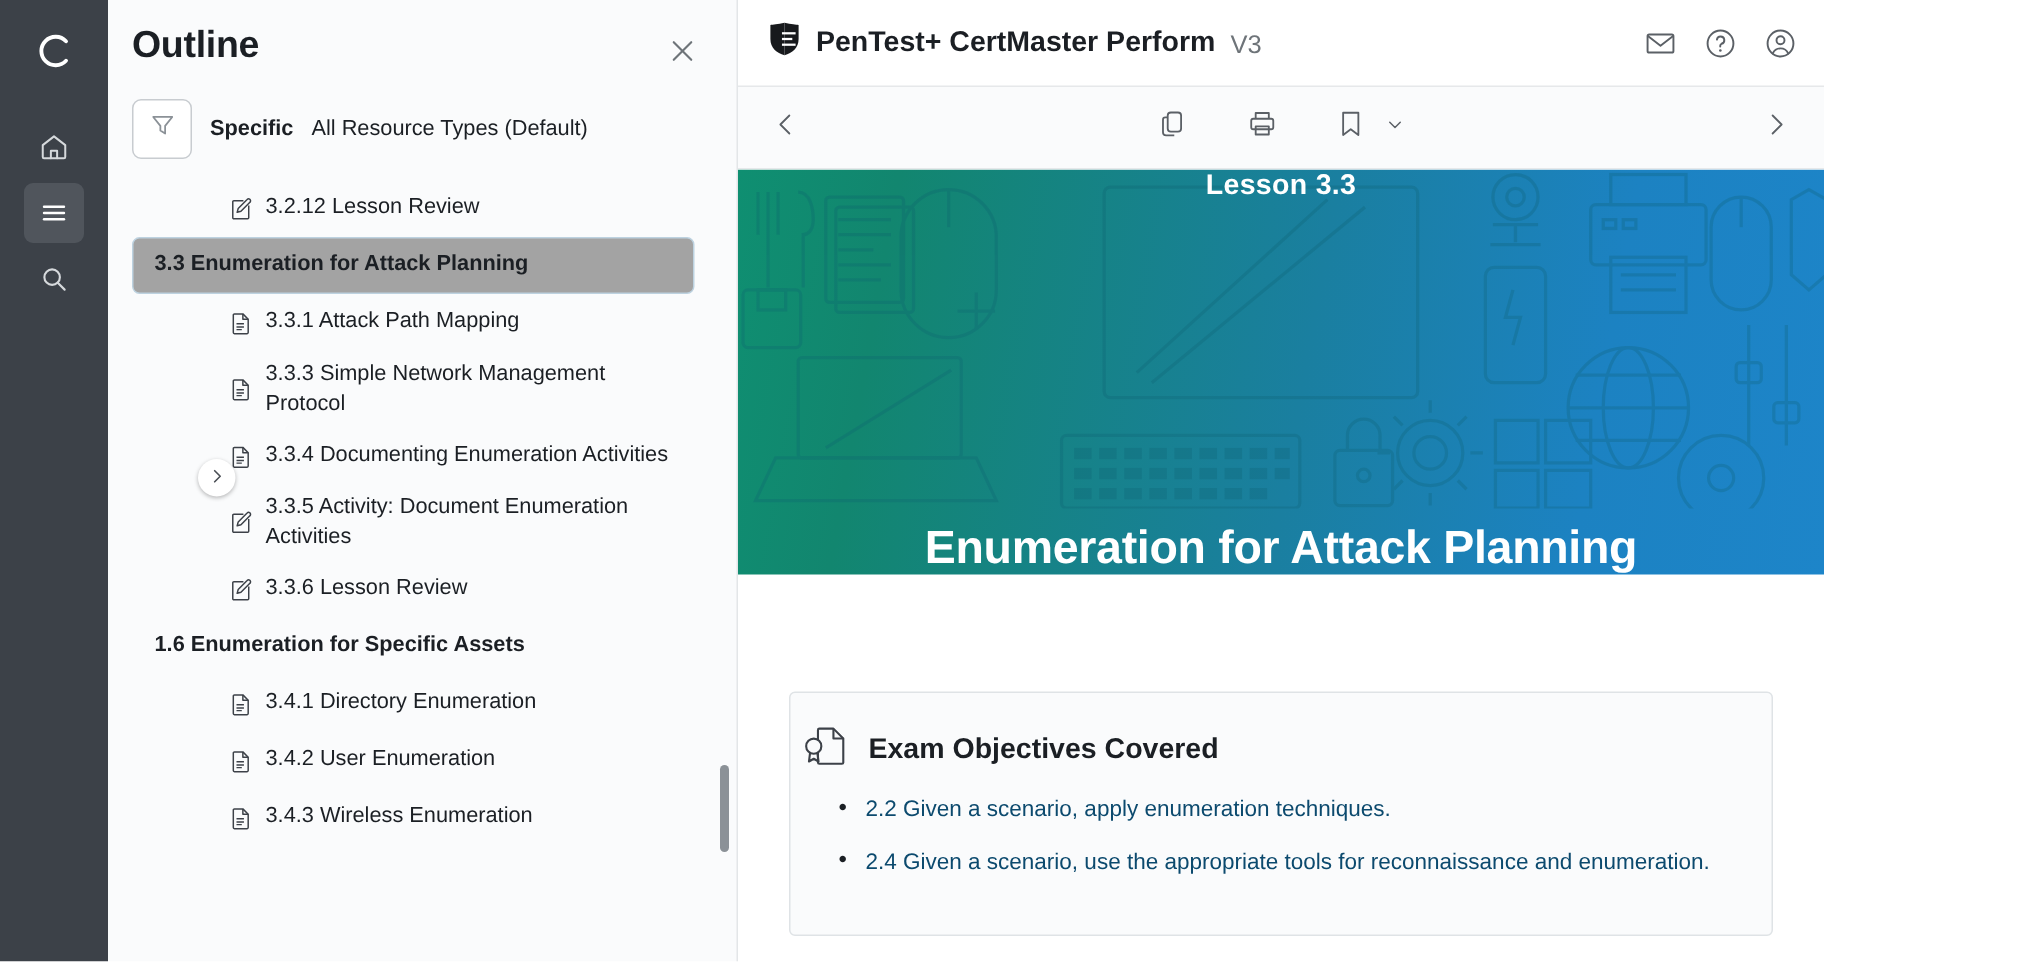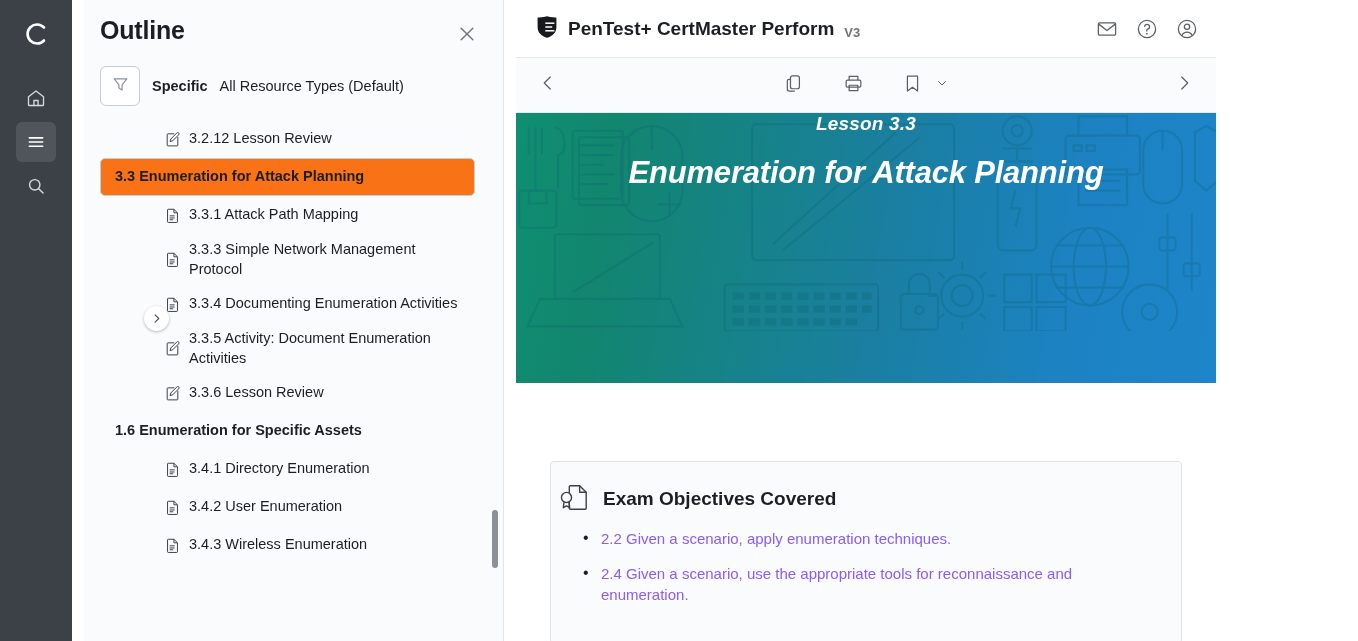--- a/index.html
+++ b/index.html
@@ -2,21 +2,21 @@
 <html><head>
 <meta charset="utf-8">
 <style>
   * { box-sizing: border-box; margin: 0; padding: 0; }
   html, body {
     width: 1358px; height: 641px;
     overflow: hidden;
     font-family: "Liberation Sans", sans-serif;
     background: #ffffff;
   }
-  .app { position: relative; width: 1216px; height: 641px; display: flex; gap: 12px; }
+  .app { position: relative; width: 1216px; height: 641px; display: flex; }
 
   
   .rail {
     width: 72px; height: 641px;
     background: #3c4148;
     flex: 0 0 72px;
     display: flex; flex-direction: column; align-items: center;
     padding-top: 14px;
     position: relative; z-index: 3;
   }
@@ -75,21 +75,21 @@
   }
   .ol-item .ol-icon { flex: 0 0 18px; width: 18px; display: flex; justify-content: center; }
   .ol-item .ol-label {
     font-size: 14.5px; color: #1b1f24; line-height: 1.35;
     font-weight: normal;
   }
   .ol-item.lvl-section { padding-left: 14px; }
   .ol-item.lvl-section .ol-label { font-weight: bold; }
   .ol-item.lvl-topic { padding-left: 62px; }
   .ol-item.selected {
-    background: #f97316; border: 1px solid #bdd2e0; align-items: center;
+    background: #a3a3a3; border: 1px solid #bdd2e0; align-items: center;
   }
   .scrollbar-track {
     position: absolute; right: 5px; top: 0; width: 6px; height: 100%;
   }
   .scrollbar-thumb {
     position: absolute; left: 0; width: 6px; border-radius: 3px; background: #8b9197;
   }
 
   
   .collapse-handle {
@@ -105,21 +105,21 @@
 
   .main-head {
     height: 58px; flex: 0 0 58px;
     display: flex; align-items: center; justify-content: space-between;
     padding: 0 18px 0 20px;
     border-bottom: 1px solid #e6e8ea;
     background: #fff;
   }
   .brand { display: flex; align-items: center; gap: 10px; justify-content: center; }
   .brand-name { font-size: 19px; font-weight: bold; color: #1b1f24; }
-  .brand-ver { font-size: 13px; color: #6e7479; font-weight: bold; align-self: flex-end; padding-bottom: 3px; }
+  .brand-ver { font-size: 17px; color: #6e7479; font-weight: normal; align-self: flex-end; padding-bottom: 3px; }
   .head-icons { display: flex; align-items: center; gap: 18px; }
   .head-icons > span { cursor: pointer; display: flex; }
 
   .toolbar {
     height: 55px; flex: 0 0 55px;
     display: flex; align-items: center;
     position: relative;
     background: #fafbfc;
     border-bottom: 1px solid #e6e8ea;
     padding: 0 14px;
@@ -137,21 +137,21 @@
 
   .doc {
     flex: 1 1 auto; overflow: hidden; position: relative; background: #fff;
   }
 
   
   .hero {
     position: relative; height: 270px; width: 100%;
     background: linear-gradient(100deg, #0f8f71 0%, #12866f 14%, #1a7fa0 52%, #1c82c2 78%, #1d85c9 100%);
     overflow: hidden;
-    display: flex; flex-direction: column; align-items: center; justify-content: flex-start; font-style: italic;
+    display: flex; flex-direction: column; align-items: center; justify-content: space-between;
   }
   .hero-art { position: absolute; inset: 0; opacity: .30; }
   .hero-sub {
     position: relative; z-index: 2;
     color: #fff; font-size: 19px; font-weight: bold; letter-spacing: .2px;
     margin-bottom: 20px;
   }
   .hero-title {
     position: relative; z-index: 2;
     color: #fff; font-size: 31px; font-weight: bold; letter-spacing: -.2px;
@@ -162,21 +162,21 @@
 
   .objectives {
     border: 1px solid #dfe3e6; border-radius: 4px;
     background: #fafbfc;
     padding: 20px 24px 22px 8px;
   }
   .obj-head { display: flex; align-items: center; gap: 14px; margin-bottom: 12px; }
   .obj-title { font-size: 19px; font-weight: bold; color: #1b1f24; }
   .obj-list { list-style: none; padding-left: 42px; }
   .obj-list li {
-    position: relative; font-size: 15px; color: #8b5cf6; line-height: 1.4;
+    position: relative; font-size: 15px; color: #0c4a6e; line-height: 1.4;
     margin-bottom: 14px;
   }
   .obj-list li:last-child { margin-bottom: 16px; }
   .obj-list li::before {
     content: "•"; position: absolute; left: -18px; top: -1px; font-size: 16px; color: #1b1f24;
   }
 
   .para {
     margin-top: 26px;
     font-size: 15px; color: #1b1f24; line-height: 1.55;

